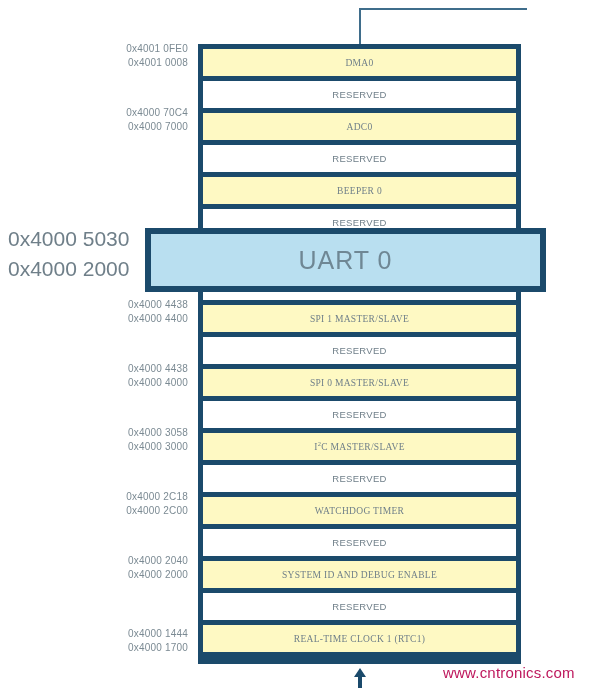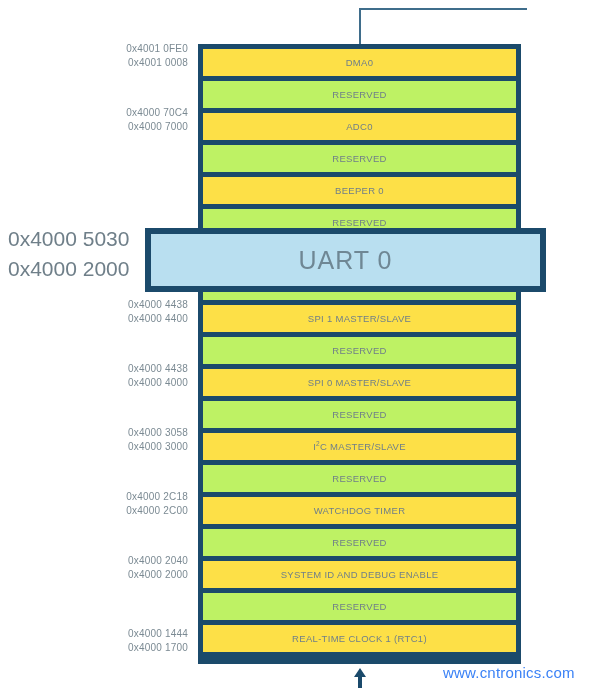--- a/index.html
+++ b/index.html
@@ -57,24 +57,25 @@
     height: 27px;
     margin-bottom: 5px;
     box-sizing: border-box;
     display: flex;
     align-items: center;
     justify-content: center;
   }
   .map-row:last-child { margin-bottom: 0; }
 
   .map-row.periph {
-    background: #fde047;
+    background: #fef9c3;
+    font-family: Liberation Serif, serif;
   }
   .map-row.reserved {
-    background: #bef264;
+    background: #ffffff;
   }
 
   .row-label {
     font-size: 9.5px;
     color: #6f7f89;
     letter-spacing: 0.3px;
     white-space: nowrap;
   }
   .row-label sup {
     font-size: 6.5px;
@@ -149,21 +150,21 @@
     height: 20px;
     z-index: 5;
   }
 
   
   .watermark {
     position: absolute;
     left: 443px;
     top: 664px;
     font-size: 15px;
-    color: #3b82f6;
+    color: #be185d;
     letter-spacing: 0.2px;
     z-index: 30;
   }
 </style>
 </head>
 <body>
 
 <div id="diagram">
 
   <div class="connector-horiz"></div>

